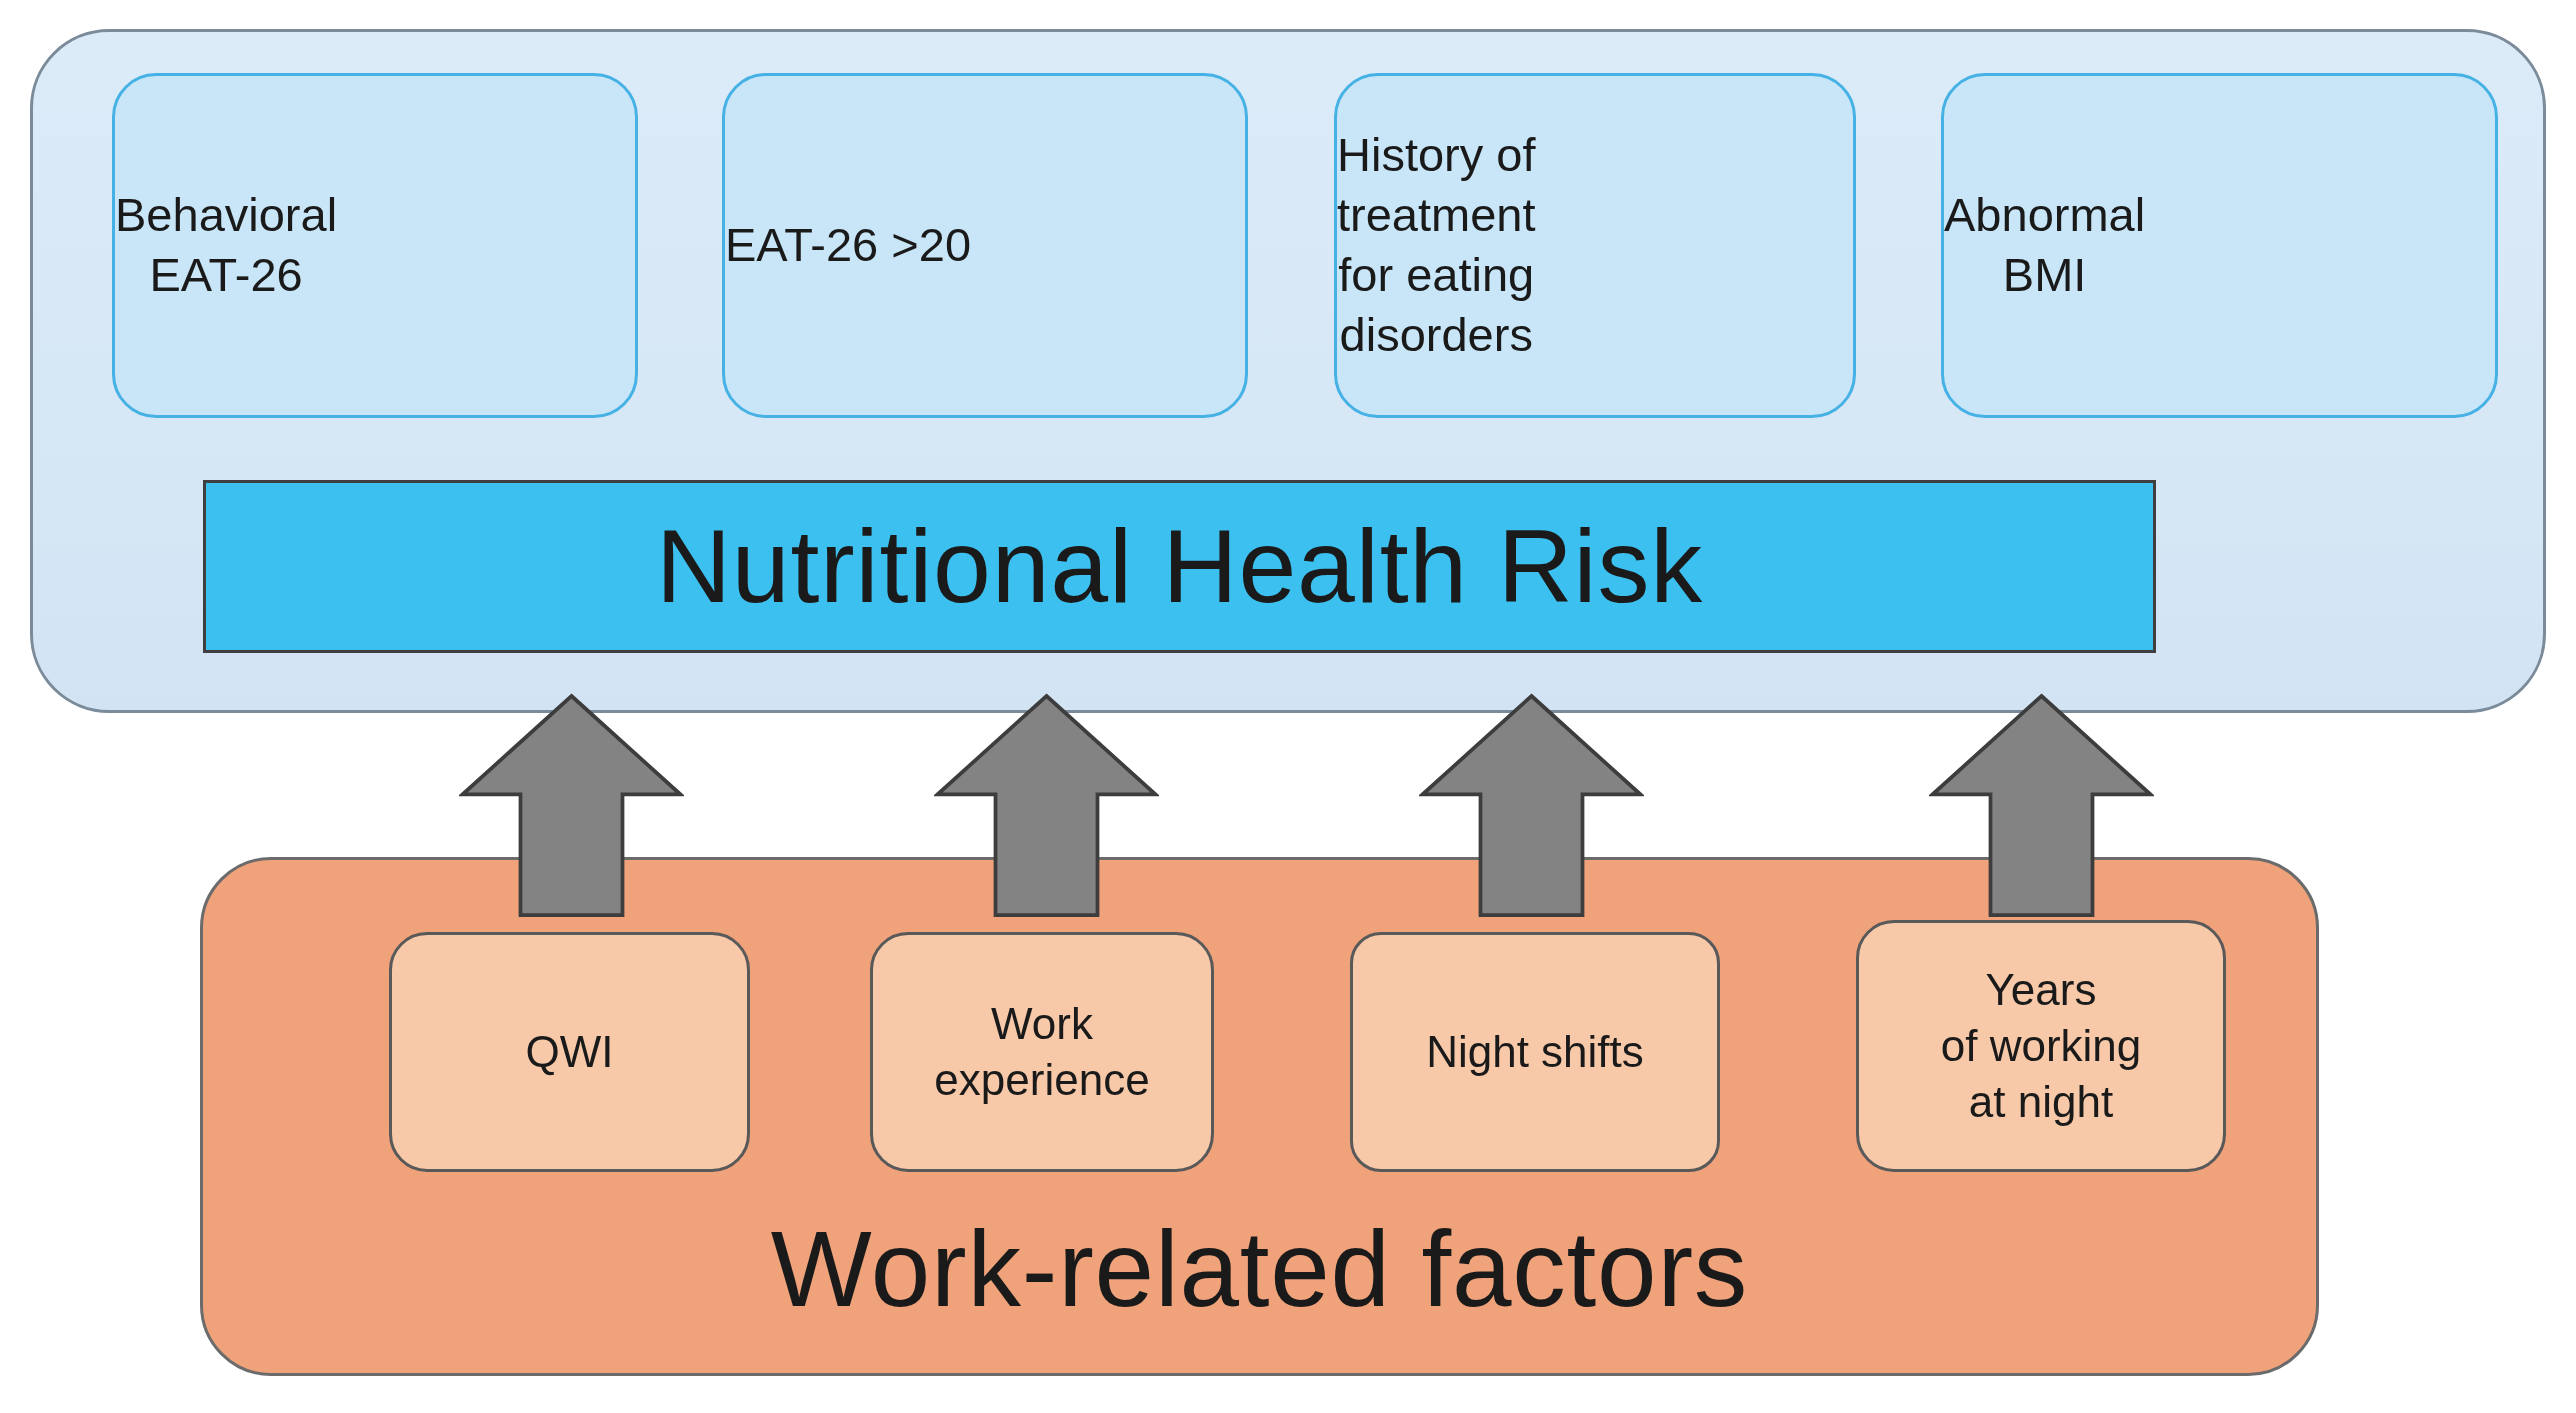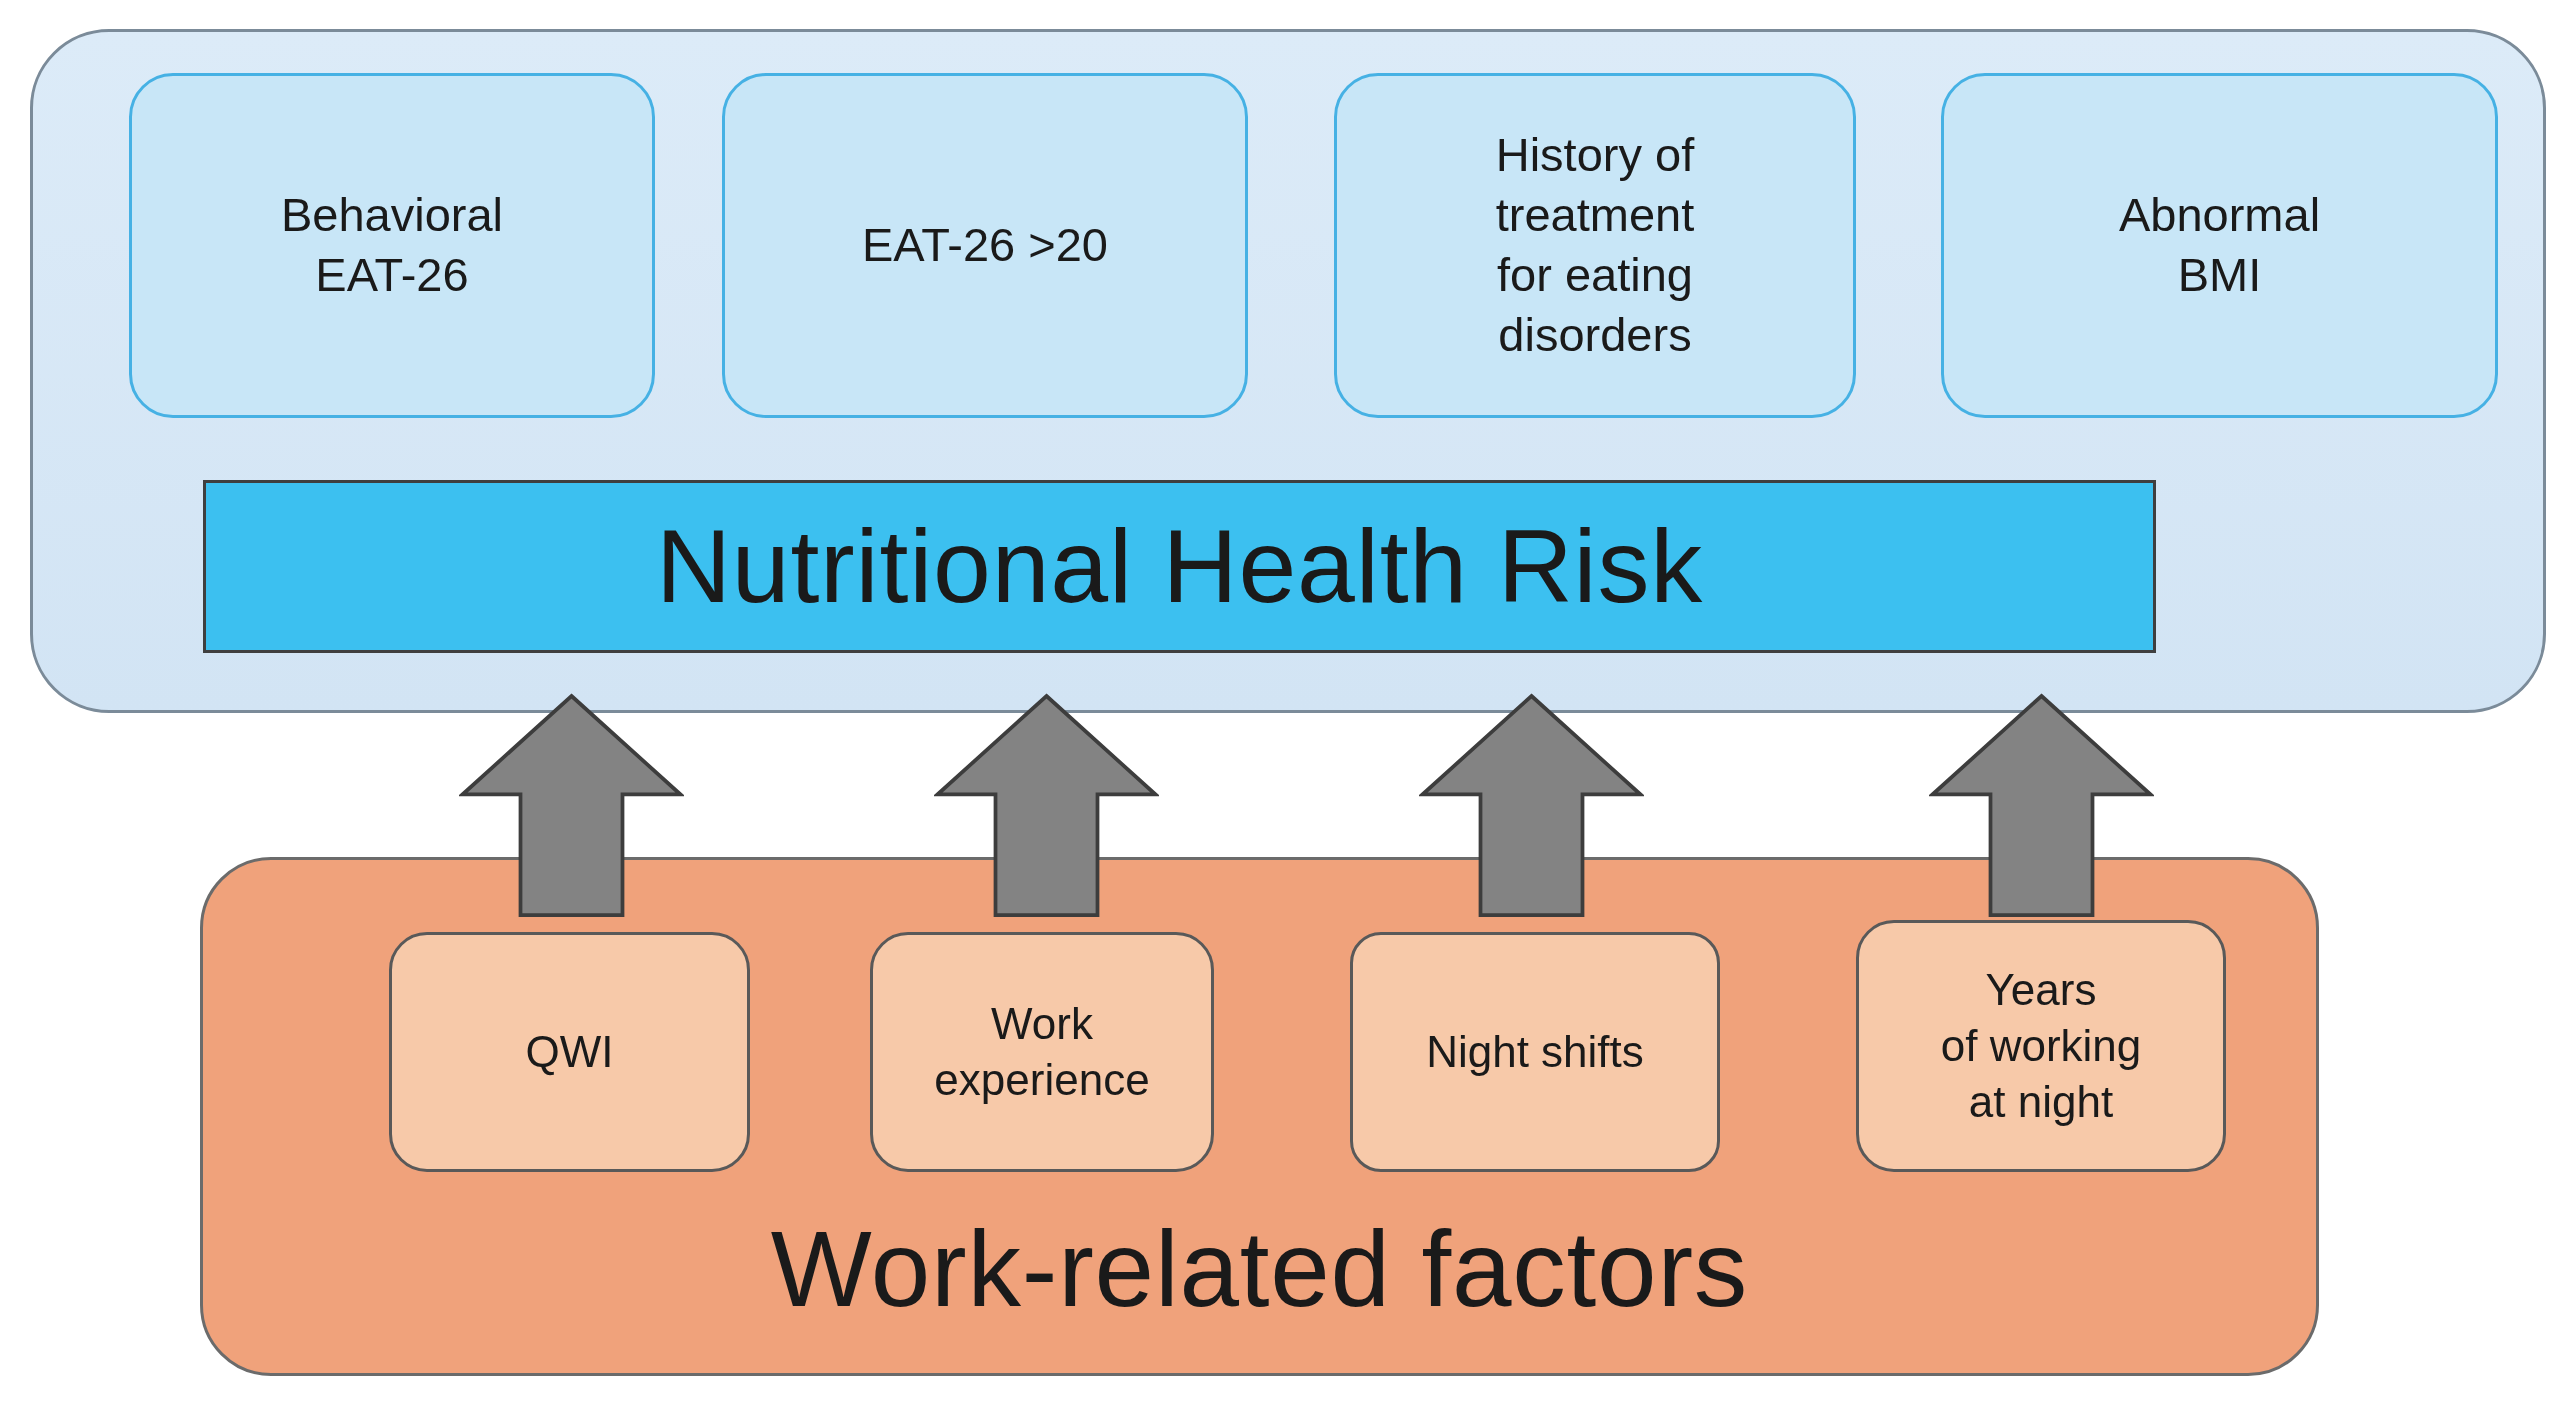--- a/index.html
+++ b/index.html
@@ -30,27 +30,27 @@
   .indicator-box {
     position: absolute;
     top: 41px;
     height: 345px;
     background: #c8e6f7;
     border: 3px solid #46b1e4;
     border-radius: 44px;
     box-sizing: border-box;
     display: flex;
     align-items: center;
-    justify-content: center;
+    justify-content: flex-start;
     text-align: center;
     font-size: 47px;
     line-height: 1.28;
     white-space: pre-line;
   }
-  .ind-0 { left: 96px;  width: 526px; }
+  .ind-0 { left: 79px;  width: 526px; }
   .ind-1 { left: 689px;  width: 526px; }
   .ind-2 { left: 1301px; width: 522px; }
   .ind-3 { left: 1908px; width: 557px; }
 
   .risk-bar {
     position: absolute;
     left: 170px; top: 448px;
     width: 1953px; height: 173px;
     background: #3cc0f0;
     border: 3px solid #3f3f3f;

